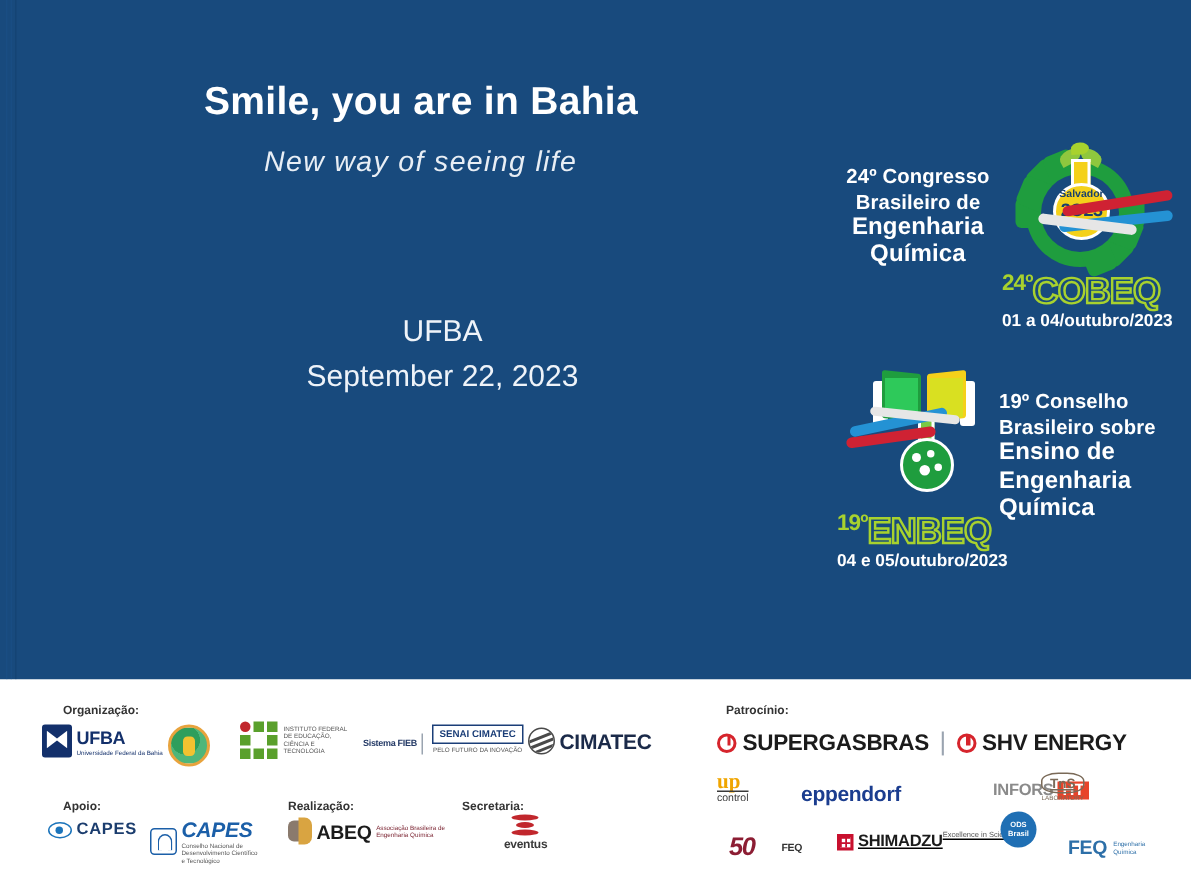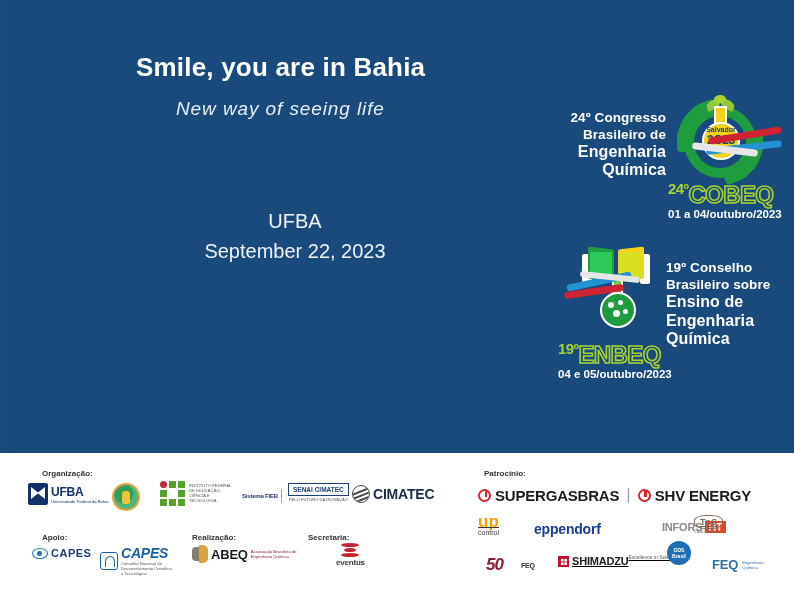--- a/index.html
+++ b/index.html
@@ -43,21 +43,21 @@
 
   
   .logo-block{position:absolute;}
   .cobeq-block{left:556px;top:92px;width:228px;height:130px;}
   .enbeq-block{left:556px;top:248px;width:228px;height:136px;}
 
   .logo-words{
     position:absolute;color:#ffffff;font-size:13.5px;line-height:16.5px;
     font-weight:600;letter-spacing:.1px;
   }
-  .cobeq-words{left:2px;top:18px;width:108px;text-align:right;}
+  .cobeq-words{left:2px;top:18px;width:108px;text-align:center;}
   .cobeq-words .w3,.cobeq-words .w4{font-size:16px;line-height:18px;}
   .enbeq-words{left:110px;top:12px;width:120px;text-align:left;}
   .enbeq-words .w3,.enbeq-words .w4,.enbeq-words .w5{font-size:16px;line-height:18.5px;}
 
   .wordmark{
     position:absolute;color:#a8d22e;font-weight:bold;letter-spacing:-.6px;
     font-size:24px;white-space:nowrap;text-align:center;
   }
   .wordmark .sup{font-size:15px;vertical-align:super;}
   .wordmark .hollow{
@@ -200,21 +200,21 @@
   .abeq-mark:after{content:"";position:absolute;left:7px;top:0px;width:9px;height:18px;
     background:#d9a441;border-radius:0 5px 5px 0;}
 
   .eventus-mark{width:18px;height:14px;position:relative;}
   .eventus-mark i{position:absolute;left:0;width:18px;height:4px;background:#c1272d;border-radius:50%;}
 
   .power{width:13px;height:13px;border-radius:50%;border:2.2px solid #d6242c;position:relative;box-sizing:border-box;}
   .power:after{content:"";position:absolute;left:4.6px;top:-1px;width:2.2px;height:7px;background:#d6242c;}
   .power-wrap{display:flex;align-items:center;gap:4px;}
 
-  .upc-mark{color:#f0a500;font-weight:bold;font-size:17px;line-height:10px;}
+  .upc-mark{color:#f0a500;font-weight:bold;font-size:14px;line-height:10px;font-family:Liberation Serif, serif;}
   .upc-sub{color:#3a3a3a;font-size:7px;border-top:1px solid #3a3a3a;line-height:9px;}
 
   .tns-mark{border:1.4px solid #7a6a58;border-radius:40%;color:#7a6a58;
     font-weight:bold;font-size:9px;padding:1px 5px;text-align:center;line-height:10px;text-decoration:underline;}
 
   .ods-circle{width:24px;height:24px;border-radius:50%;background:#1f6fb4;color:#fff;
     font-size:5px;font-weight:bold;display:flex;flex-direction:column;align-items:center;
     justify-content:center;line-height:6px;text-align:center;}
 
   .feq50{position:relative;width:34px;height:20px;}

